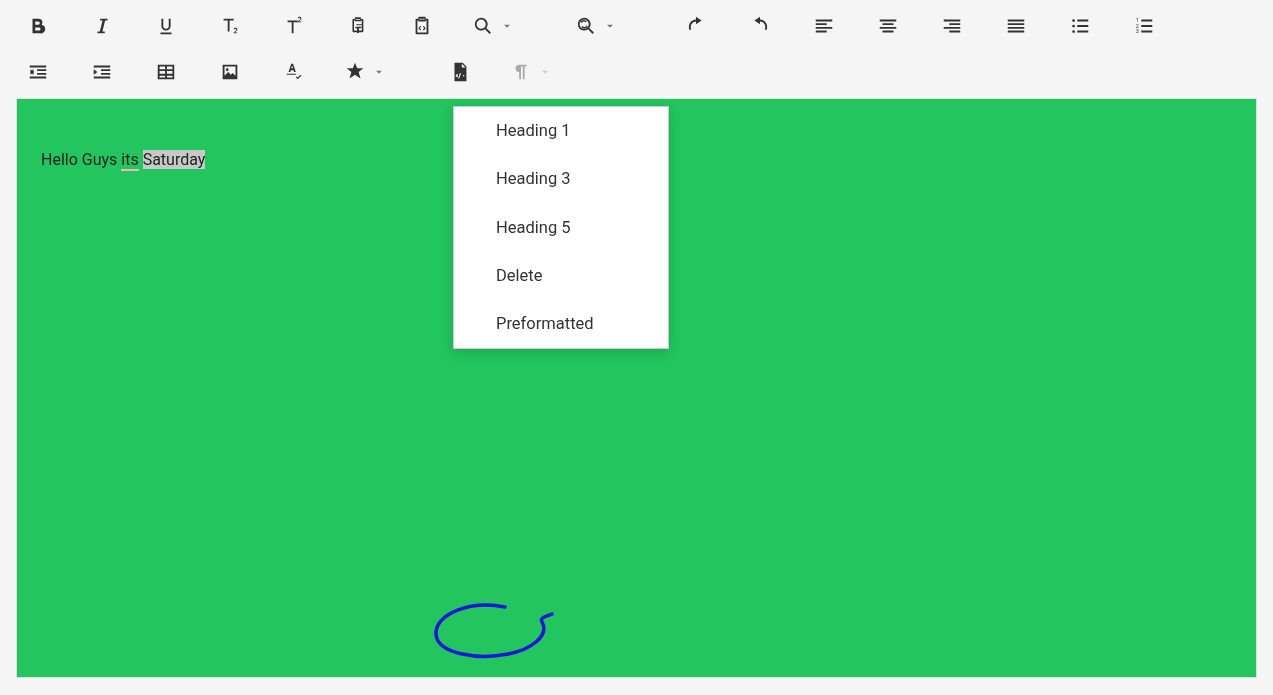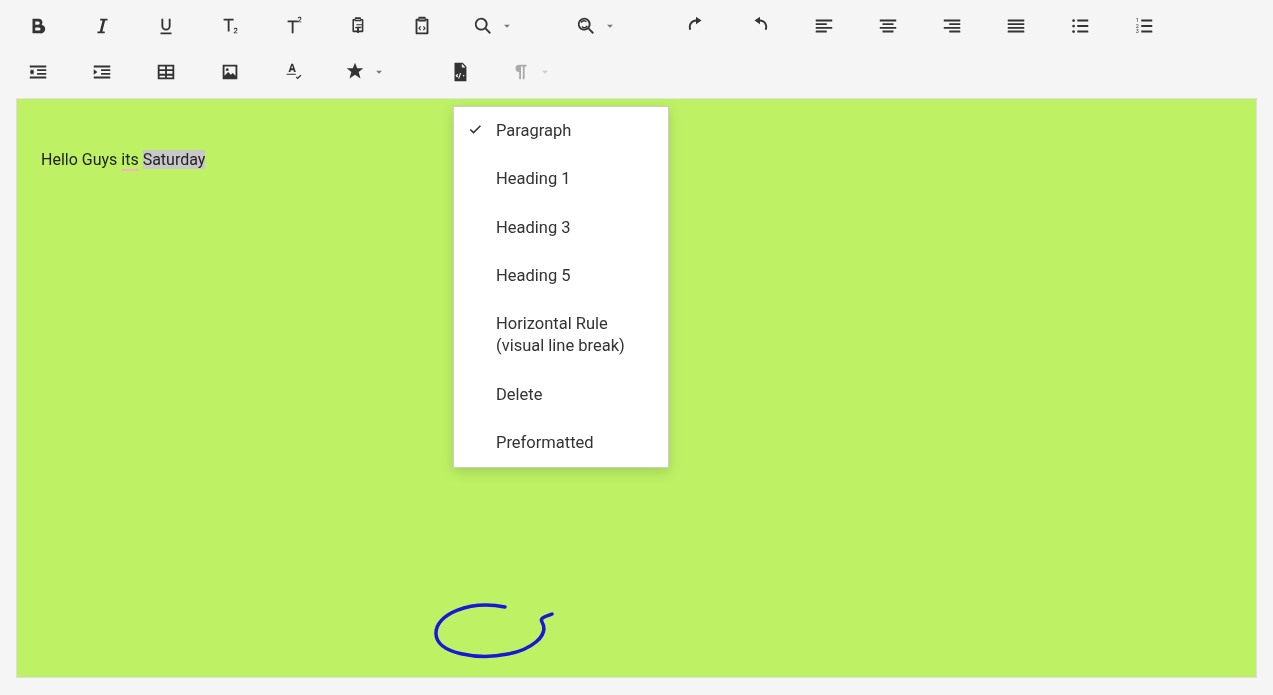--- a/index.html
+++ b/index.html
@@ -33,21 +33,21 @@
       color: #333;
       position: relative;
       margin-right: 16px;
     }
     .tb-btn svg { width: 22px; height: 22px; fill: #333; }
     .tb-btn .chev { width: 14px; height: 14px; margin-left: 6px; fill: #777; }
     .tb-btn.faded svg { fill: #aaa; }
     .tb-btn.faded .chev { fill: #ccc; }
     .editor-wrap {
       margin: 0 16px;
-      background: #bef264;
+      background: #22c55e;
       border: 1px solid #ddd;
       border-top: 1px solid #e2e2e2;
       height: 580px;
       position: relative;
       padding: 50px 24px;
     }
     .content-text {
       font-size: 16px;
       color: #222;
       line-height: 1.4;
@@ -257,26 +257,22 @@
   </div>
 </div>
 
 <div class="editor-wrap">
   <div class="content-text">
     <span>Hello Guys </span><span class="spellunder">its</span><span> </span><span class="sel">Saturday</span>
   </div>
 </div>
 
 <div class="dropdown" id="dropdown">
-    <div class="dropdown-item"><svg class="check" viewBox="0 0 24 24">
-        <path d="M5 12l5 5L20 7l-1.5-1.5L10 14l-3.5-3.5z" fill="#333"></path>
-      </svg><span>Paragraph</span></div>
     <div class="dropdown-item"><span>Heading 1</span></div>
     <div class="dropdown-item"><span>Heading 3</span></div>
     <div class="dropdown-item"><span>Heading 5</span></div>
-    <div class="dropdown-item"><span>Horizontal Rule (visual line break)</span></div>
     <div class="dropdown-item"><span>Delete</span></div>
     <div class="dropdown-item"><span>Preformatted</span></div>
   </div>
 
 <svg class="annotation-circle" viewBox="0 0 125 60">
   <path d="M 75 5 C 40 -2, 5 12, 6 32 C 7 52, 48 58, 78 52 C 100 48, 120 34, 112 20 C 109 15, 118 14, 122 12" stroke="#1818d6" stroke-width="3.5" fill="none" stroke-linecap="round"></path>
 </svg>
 
 </body></html>

